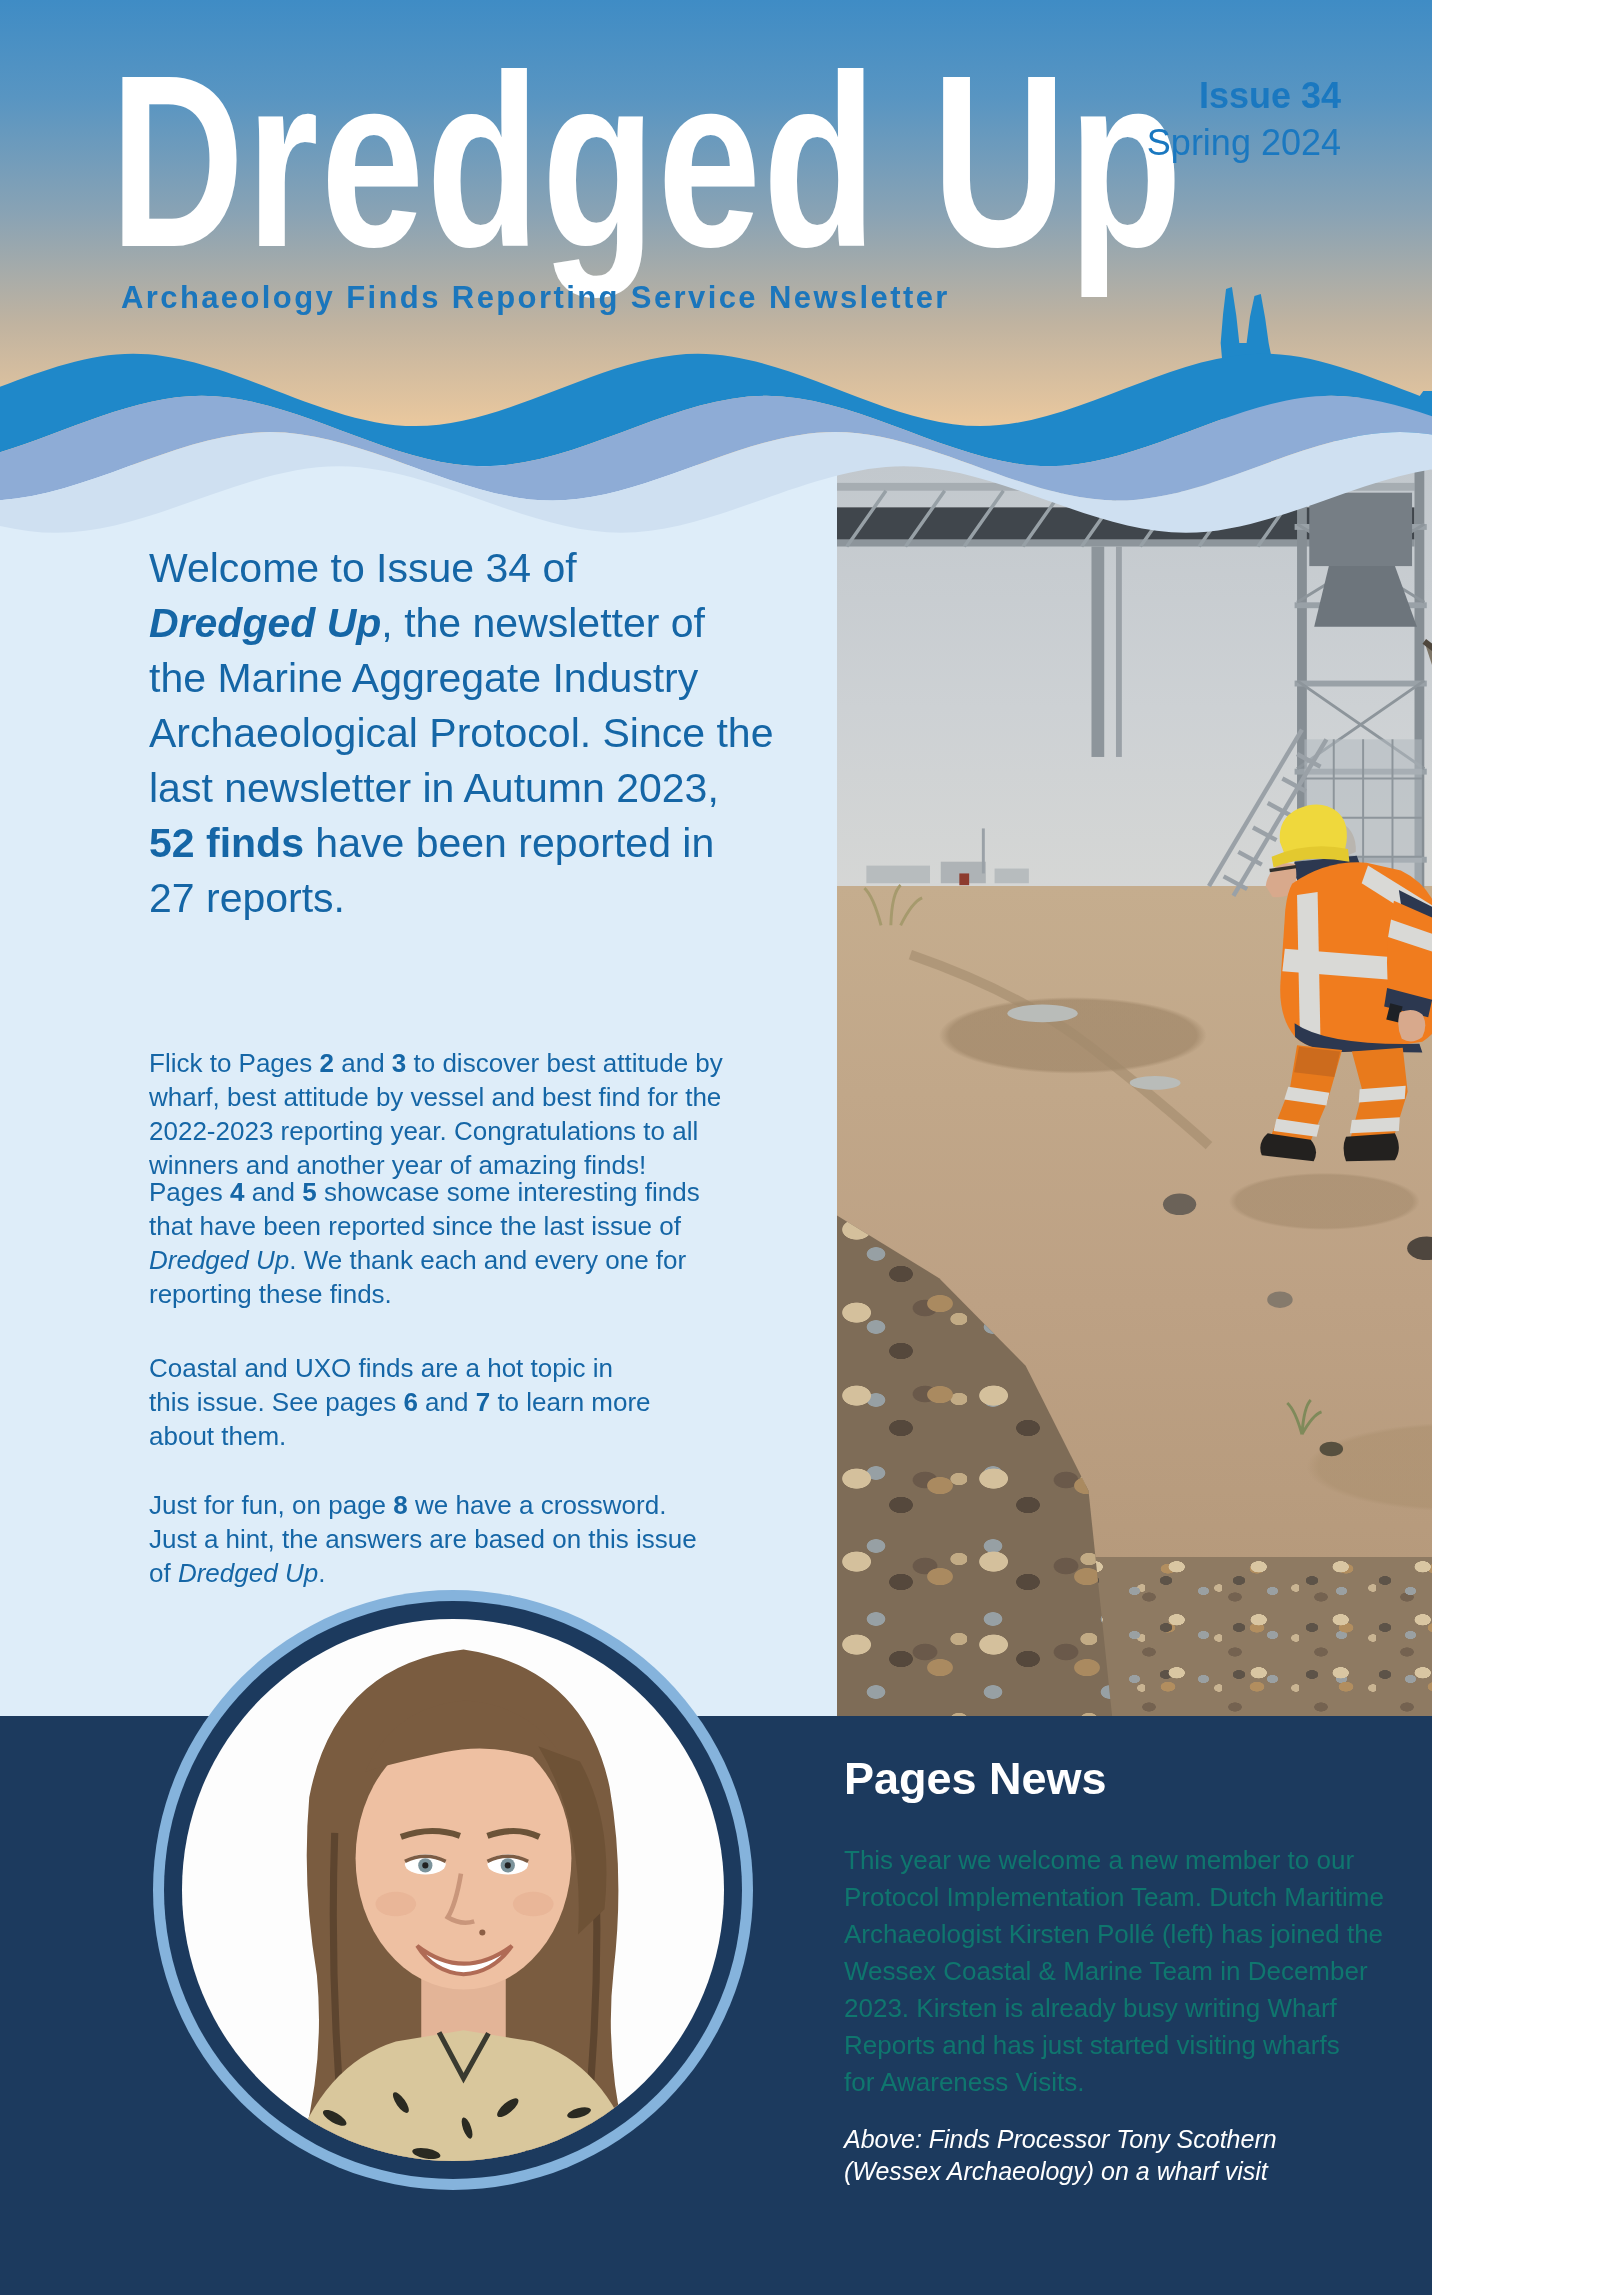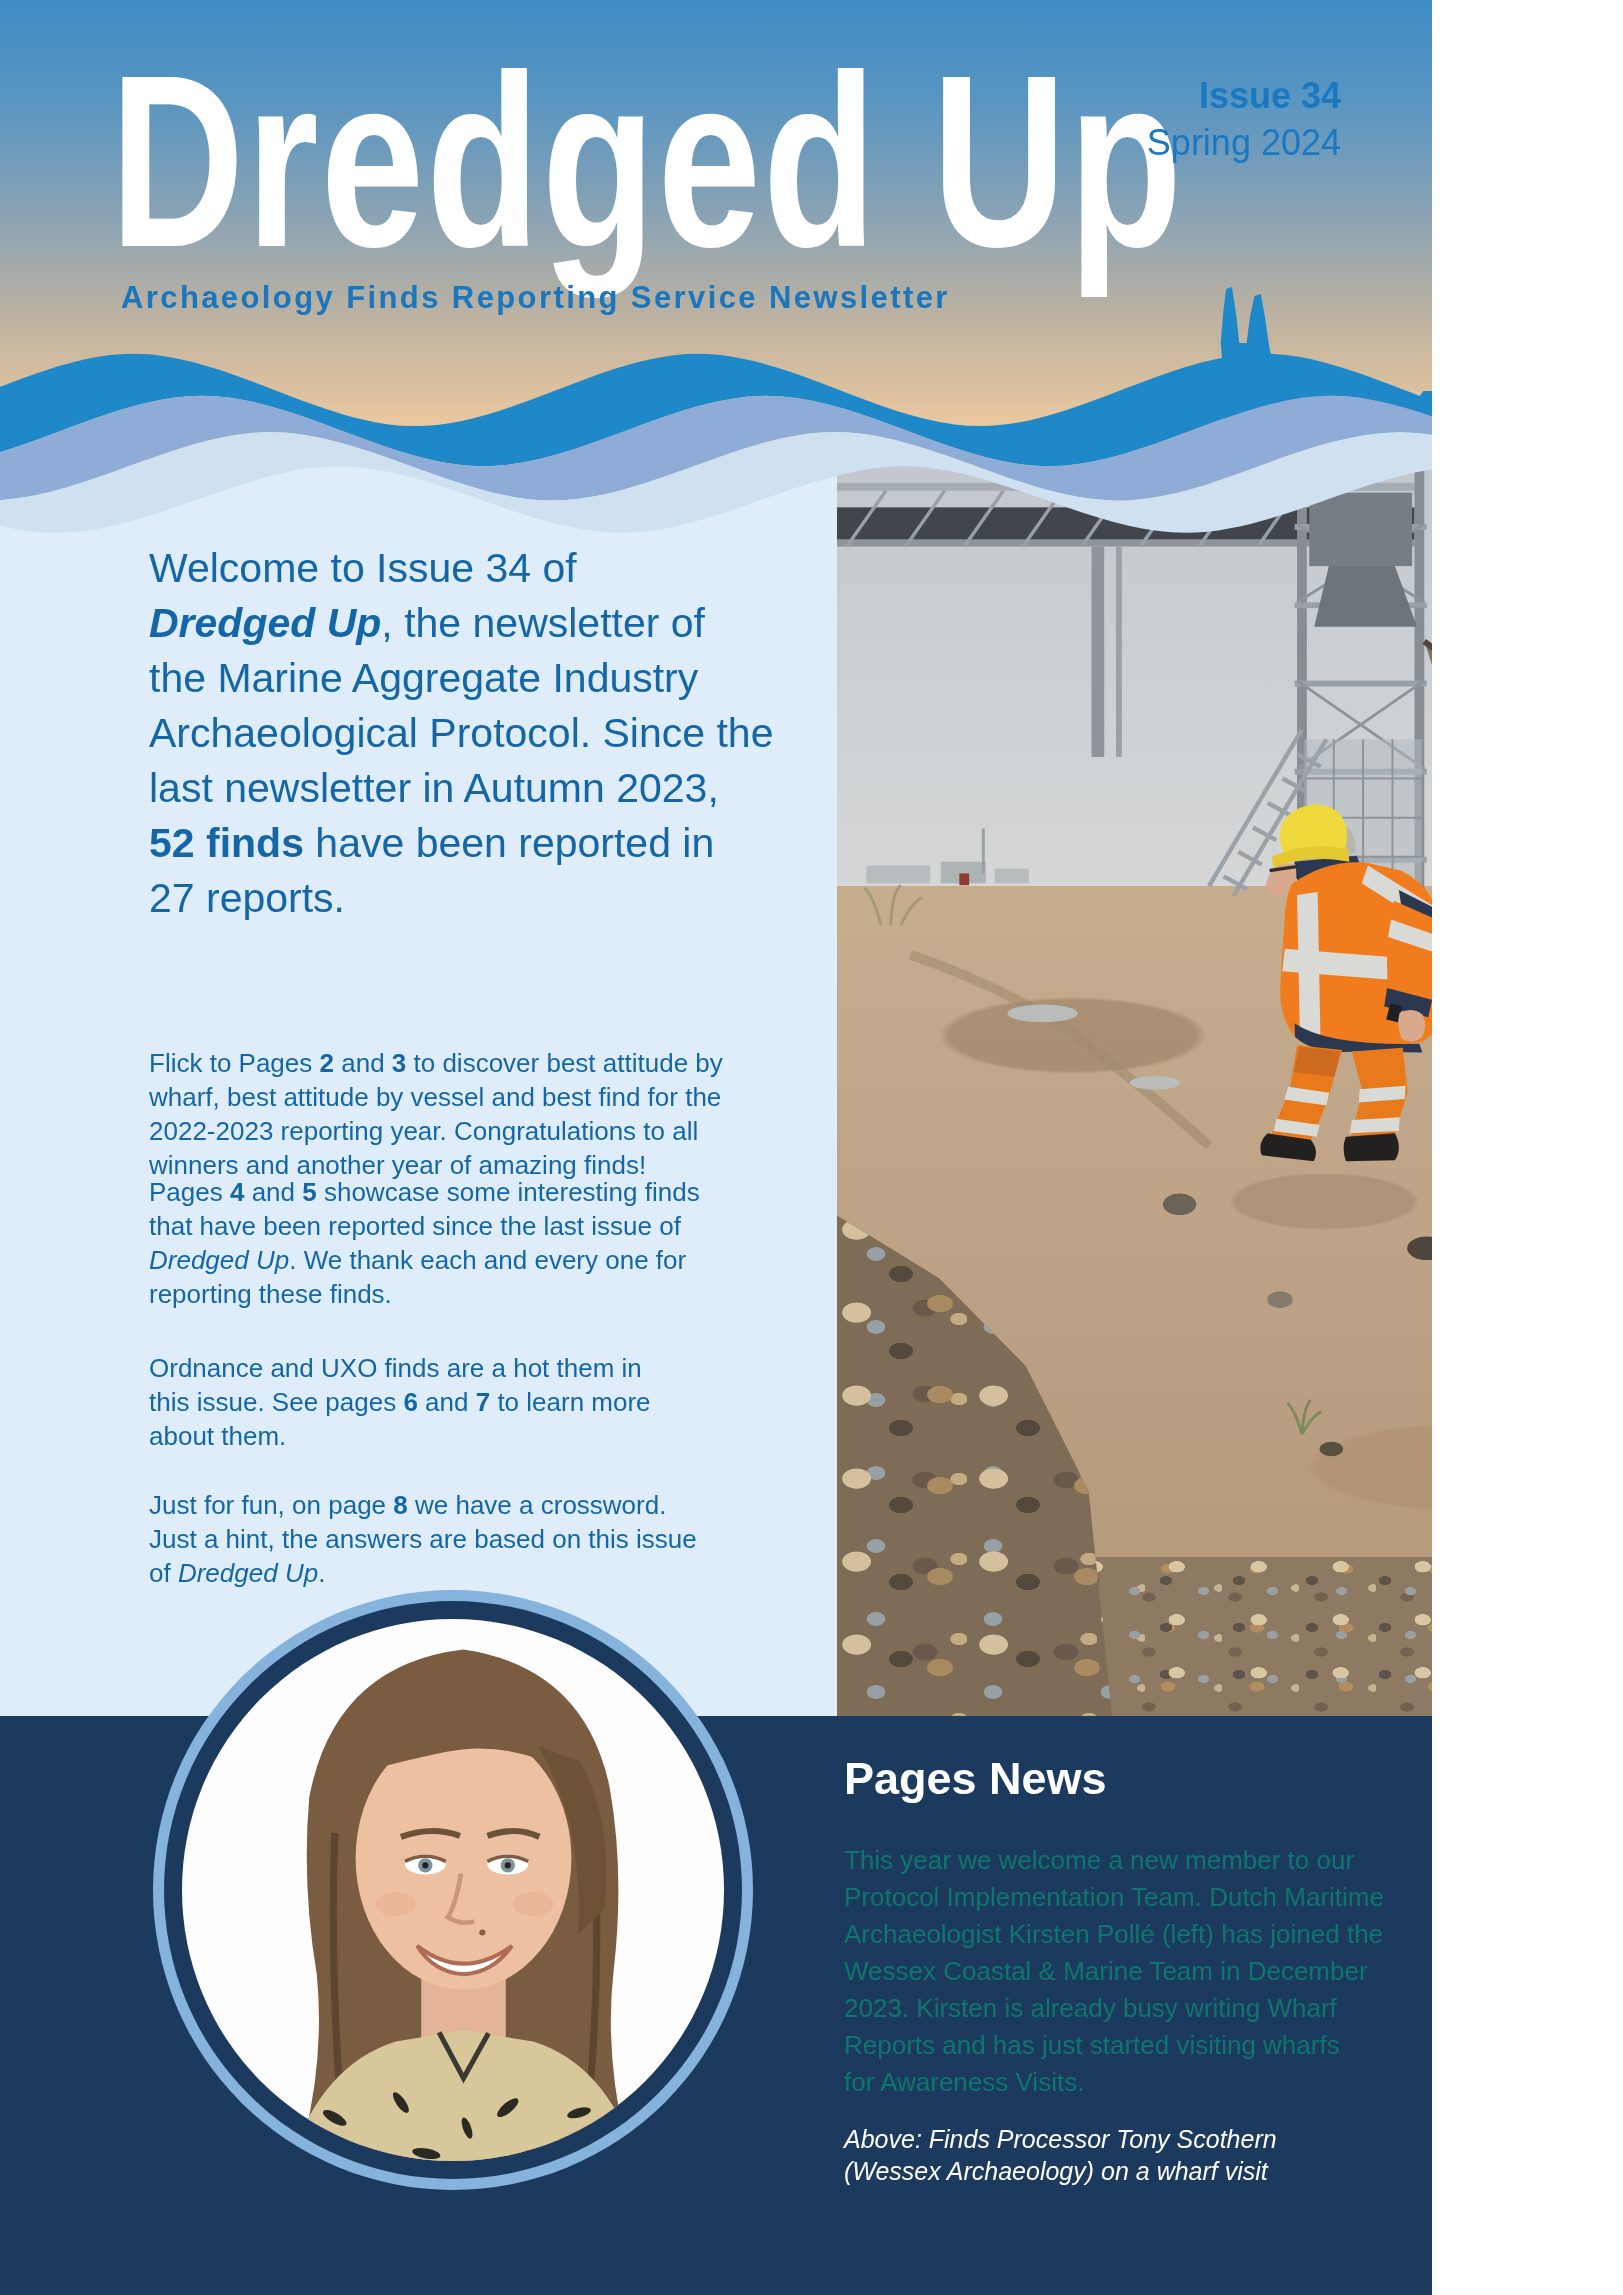--- a/index.html
+++ b/index.html
@@ -199,21 +199,21 @@
   <svg class="waves" viewBox="0 0 3316 1100">
     <polygon fill="#1f88c9" points="2500,900 2500,770 2494,700 2499,640 2505,590 2517,586 2526,645 2532,700 2547,700 2554,646 2563,604 2576,600 2585,650 2592,700 2604,760 2616,795 2700,795 2712,812 2898,812 2908,798 2948,798 2948,700 2960,700 2960,652 2974,636 2974,596 2990,584 3000,556 3008,536 3018,536 3026,558 3032,588 3050,600 3050,640 3062,656 3062,700 3074,700 3074,742 3092,742 3092,772 3106,772 3106,744 3120,744 3120,788 3132,804 3138,840 3142,900"></polygon>
     <path id="band1" fill="#1f88c9" d="M-2036,722C-1844,722 -1651,870 -1459,870C-1267,870 -1074,722 -882,722C-690,722 -497,870 -305,870C-113,870 80,722 272,722C464,722 657,870 849,870C1041,870 1234,722 1426,722C1618,722 1811,870 2003,870C2195,870 2388,722 2580,722C2772,722 2965,870 3157,870C3349,870 3542,722 3734,722C3926,722 4119,870 4311,870C4503,870 4696,722 4888,722L5028,808C4836,808 4643,952 4451,952C4259,952 4066,808 3874,808C3682,808 3489,952 3297,952C3105,952 2912,808 2720,808C2528,808 2335,952 2143,952C1951,952 1758,808 1566,808C1374,808 1181,952 989,952C797,952 604,808 412,808C220,808 27,952 -165,952C-357,952 -550,808 -742,808C-934,808 -1127,952 -1319,952C-1511,952 -1704,808 -1896,808Z"></path>
     <path id="band2" fill="#8eacd6" d="M-1896,808C-1704,808 -1511,952 -1319,952C-1127,952 -934,808 -742,808C-550,808 -357,952 -165,952C27,952 220,808 412,808C604,808 797,952 989,952C1181,952 1374,808 1566,808C1758,808 1951,952 2143,952C2335,952 2528,808 2720,808C2912,808 3105,952 3297,952C3489,952 3682,808 3874,808C4066,808 4259,952 4451,952C4643,952 4836,808 5028,808L5168,882C4976,882 4783,1022 4591,1022C4399,1022 4206,882 4014,882C3822,882 3629,1022 3437,1022C3245,1022 3052,882 2860,882C2668,882 2475,1022 2283,1022C2091,1022 1898,882 1706,882C1514,882 1321,1022 1129,1022C937,1022 744,882 552,882C360,882 167,1022 -25,1022C-217,1022 -410,882 -602,882C-794,882 -987,1022 -1179,1022C-1371,1022 -1564,882 -1756,882Z"></path>
     <path id="band3" fill="#cfe0f1" d="M-1756,882C-1564,882 -1371,1022 -1179,1022C-987,1022 -794,882 -602,882C-410,882 -217,1022 -25,1022C167,1022 360,882 552,882C744,882 937,1022 1129,1022C1321,1022 1514,882 1706,882C1898,882 2091,1022 2283,1022C2475,1022 2668,882 2860,882C3052,882 3245,1022 3437,1022C3629,1022 3822,882 4014,882C4206,882 4399,1022 4591,1022C4783,1022 4976,882 5168,882L4731,1088C4539,1088 4346,952 4154,952C3962,952 3769,1088 3577,1088C3385,1088 3192,952 3000,952C2808,952 2615,1088 2423,1088C2231,1088 2038,952 1846,952C1654,952 1461,1088 1269,1088C1077,1088 884,952 692,952C500,952 307,1088 115,1088C-77,1088 -270,952 -462,952C-654,952 -847,1088 -1039,1088C-1231,1088 -1424,952 -1616,952Z"></path>
   </svg>
 
   <div class="col-left welcome"><span>Welcome to Issue 34 of</span><br><span class="seg-b seg-i">Dredged Up</span><span>, the newsletter of</span><br><span>the Marine Aggregate Industry</span><br><span>Archaeological Protocol. Since the</span><br><span>last newsletter in Autumn 2023,</span><br><span class="seg-b">52 finds</span><span> have been reported in</span><br><span>27 reports.</span></div>
   <div class="col-left body-para p1"><span>Flick to Pages </span><span class="seg-b">2</span><span> and </span><span class="seg-b">3</span><span> to discover best attitude by</span><br><span>wharf, best attitude by vessel and best find for the</span><br><span>2022-2023 reporting year. Congratulations to all</span><br><span>winners and another year of amazing finds!</span></div>
   <div class="col-left body-para p2"><span>Pages </span><span class="seg-b">4</span><span> and </span><span class="seg-b">5</span><span> showcase some interesting finds</span><br><span>that have been reported since the last issue of</span><br><span class="seg-i">Dredged Up</span><span>. We thank each and every one for</span><br><span>reporting these finds.</span></div>
-  <div class="col-left body-para p3"><span>Ordnance and UXO finds are a hot them in</span><br><span>this issue. See pages </span><span class="seg-b">6</span><span> and </span><span class="seg-b">7</span><span> to learn more</span><br><span>about them.</span></div>
+  <div class="col-left body-para p3"><span>Coastal and UXO finds are a hot topic in</span><br><span>this issue. See pages </span><span class="seg-b">6</span><span> and </span><span class="seg-b">7</span><span> to learn more</span><br><span>about them.</span></div>
   <div class="col-left body-para p4"><span>Just for fun, on page </span><span class="seg-b">8</span><span> we have a crossword.</span><br><span>Just a hint, the answers are based on this issue</span><br><span>of </span><span class="seg-i">Dredged Up</span><span>.</span></div>
 
   <div class="navy"></div>
   <div class="team-heading">Pages News</div>
   <div class="team-body"><span>This year we welcome a new member to our</span><br><span>Protocol Implementation Team. Dutch Maritime</span><br><span>Archaeologist Kirsten Pollé (left) has joined the</span><br><span>Wessex Coastal &amp; Marine Team in December</span><br><span>2023. Kirsten is already busy writing Wharf</span><br><span>Reports and has just started visiting wharfs</span><br><span>for Awareness Visits.</span></div>
   <div class="team-caption"><span>Above: Finds Processor Tony Scothern</span><br><span>(Wessex Archaeology) on a wharf visit</span></div>
   <div class="page-num">1</div>
 
   <div class="portrait-outer">
     <div class="portrait-mid">

